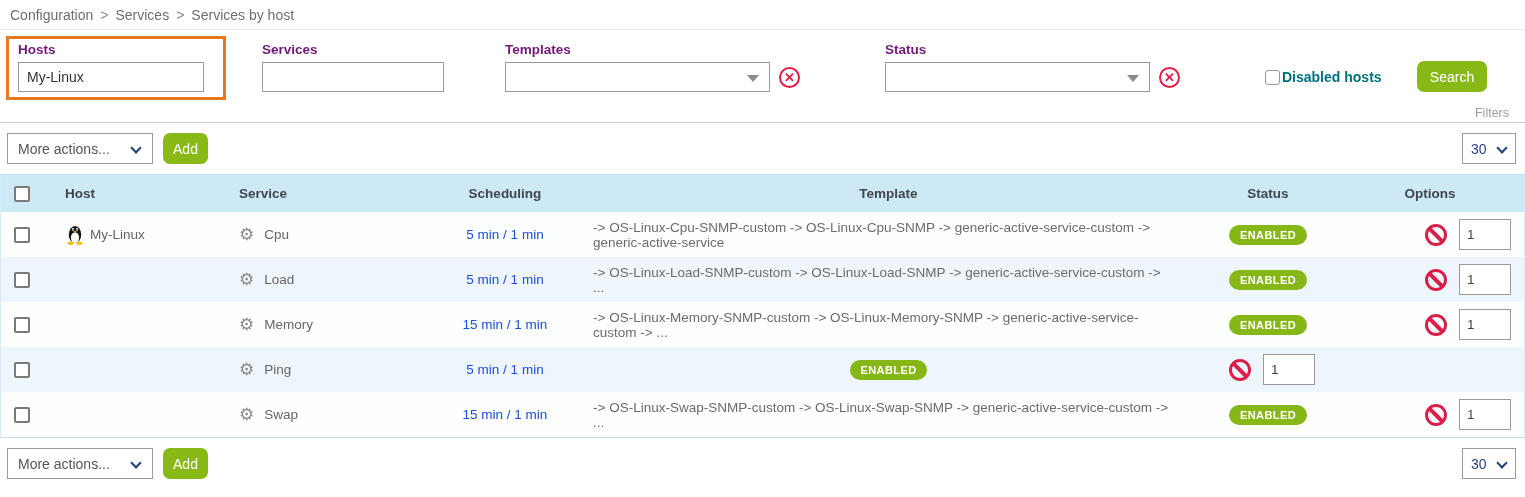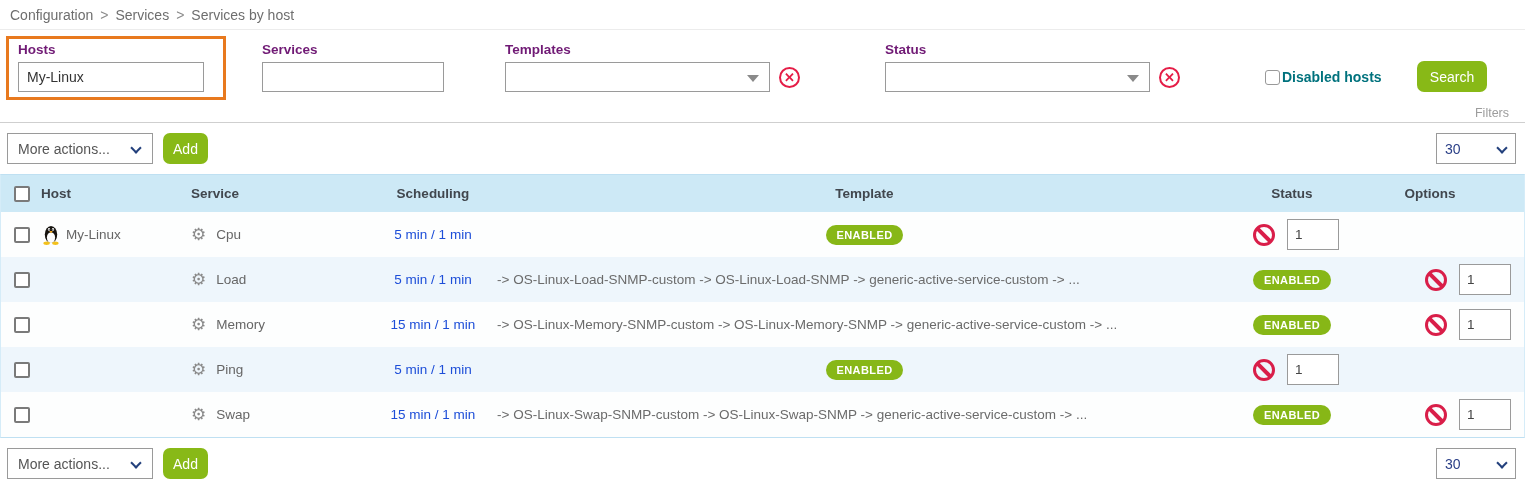--- a/index.html
+++ b/index.html
@@ -35,27 +35,27 @@
   
   .toolbar { display:flex; align-items:center; padding:10px 7px; }
   .more-actions { width:146px; height:31px; border:1px solid #9a9a9a; background:#fff; display:flex; align-items:center;
                   padding:0 10px; font-size:14px; color:#555; cursor:pointer; position:relative; }
   .chev { width:8px; height:8px; border-right:2.5px solid #23407c; border-bottom:2.5px solid #23407c;
           transform:rotate(45deg); margin-top:-4px; }
   .more-actions .chev { position:absolute; right:12px; top:14px; }
   .add-btn { margin-left:10px; width:45px; height:31px; background:#88b917; color:#fff; border:none; border-radius:7px;
              font-size:14px; font-family:"Liberation Sans", sans-serif; cursor:pointer; }
   .spacer { flex:1; }
-  .pagesize { width:80px; height:31px; border:1px solid #9a9a9a; background:#fff; display:flex; align-items:center;
+  .pagesize { width:54px; height:31px; border:1px solid #9a9a9a; background:#fff; display:flex; align-items:center;
               padding:0 8px; font-size:14px; color:#2a3f87; cursor:pointer; position:relative; margin-right:2px; }
   .pagesize .chev { position:absolute; right:9px; top:14px; }
 
   
   .table { border:1px solid #bfe0f2; border-left:1px solid #d5ecf8; border-right:1px solid #d5ecf8; }
-  .tr { display:grid; grid-template-columns:40px 150px 178px 128px 1fr 120px 172px; align-items:center; }
+  .tr { display:grid; grid-template-columns:40px 150px 178px 128px 1fr 120px 172px; align-items:center;gap:24px; }
   .thead { background:#cde9f6; height:37px; font-weight:bold; color:#41474e; font-size:13.5px; }
   .row { height:45px; background:#fdfefe; font-size:13.5px; color:#666; }
   .row.alt { background:#eef6fc; }
   .td { display:flex; align-items:center; }
   .cb { width:16px; height:16px; border:2px solid #7a7a7a; border-radius:2px; background:#fff; margin-left:13px; cursor:pointer; }
   .col-host { padding-left:0; }
   .tux { width:20px; height:21px; margin-right:5px; display:inline-flex; }
   .gear { font-size:17px; color:#8a8a8a; margin-right:10px; line-height:1; }
   .col-sched { justify-content:center; color:#1d4ed8; }
   .col-template { color:#6b6b6b; padding-right:10px; }
@@ -162,20 +162,21 @@
           <ellipse cx="14.4" cy="19.2" rx="3.2" ry="1.7" fill="#f3c11c"></ellipse>
         </svg>
       </span>
       <a>My-Linux</a>
     </div>
     <div class="td">
       <span class="gear">⚙</span>
       <a>Cpu</a>
     </div>
     <div class="td col-sched">5 min / 1 min</div>
+    <div class="td col-template">-&gt; OS-Linux-Cpu-SNMP-custom -&gt; OS-Linux-Cpu-SNMP -&gt; generic-active-service-custom -&gt; generic-active-service</div>
     <div class="td col-status">
       <span class="badge">ENABLED</span>
     </div>
     <div class="td col-options">
       <span class="no-icon"></span>
       <input class="opt-input" type="text" value="1" style="">
     </div>
   </div>
 
   <div class="tr row alt">

